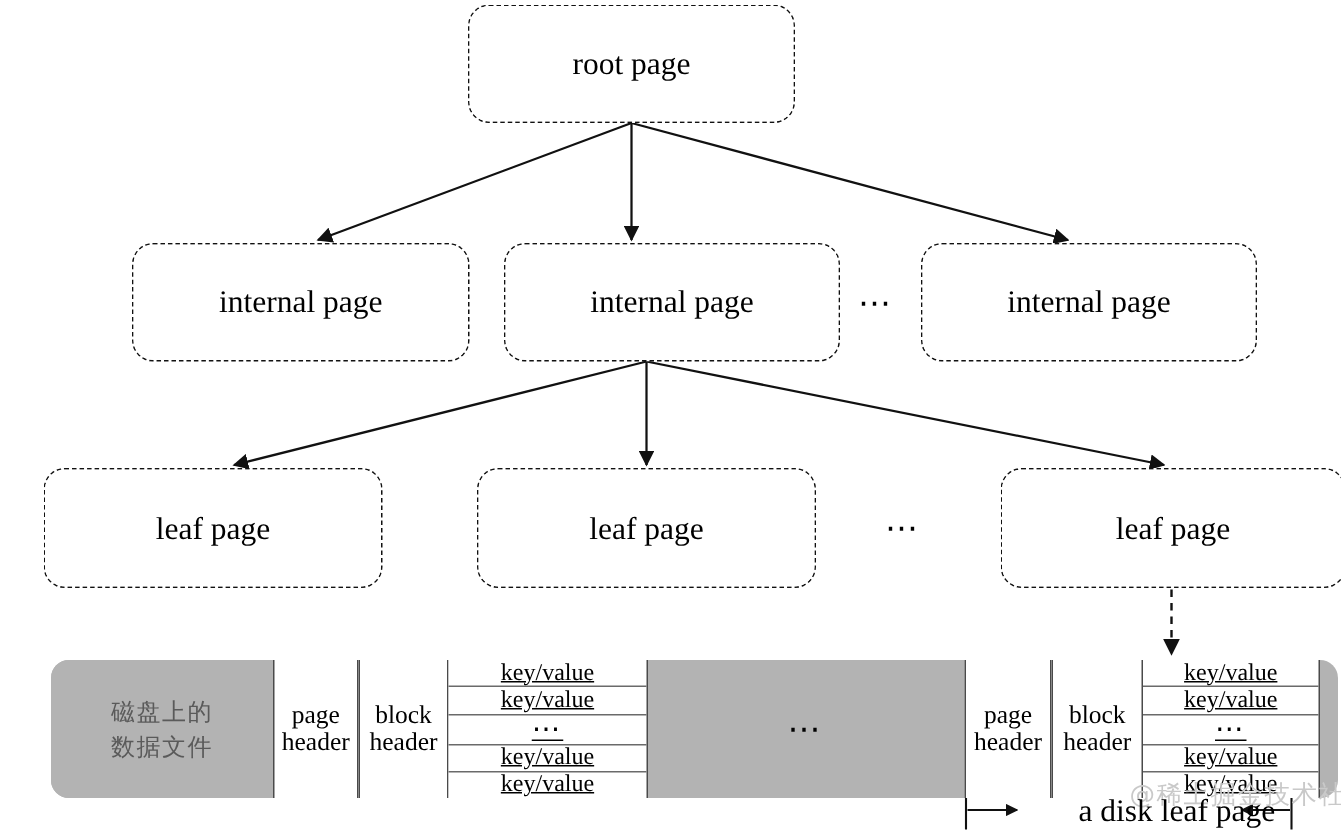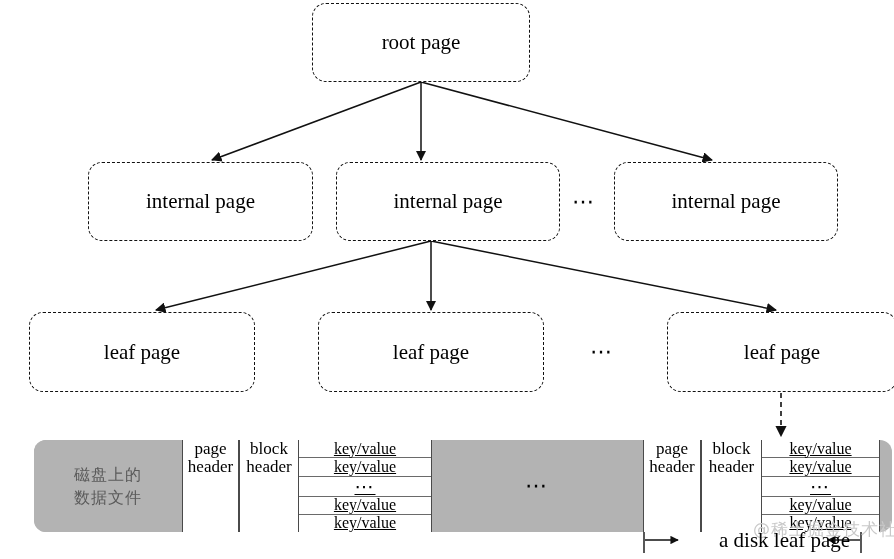--- a/index.html
+++ b/index.html
@@ -35,21 +35,21 @@
   #disk-bar{
     position:absolute;
     left:18px;top:440px;width:858px;height:92px;
     background:#b3b3b3;
     border-radius:12px;
     box-sizing:border-box;
     overflow:hidden;
   }
   .seg{position:absolute;top:0;height:92px;box-sizing:border-box;background:#fff;}
   .seg.hdr{
-    display:flex;align-items:flex-start;justify-content:center;
+    display:flex;align-items:center;justify-content:center;
     text-align:center;line-height:1.08;font-size:17px;color:#000;
     border-left:1.2px solid #4a4a4a;border-right:1.2px solid #4a4a4a;
   }
   .seg.kv{
     display:flex;flex-direction:column;
     border-right:1.2px solid #4a4a4a;
     text-decoration:underline;
   }
   .kvrow{
     flex:1 1 0;

